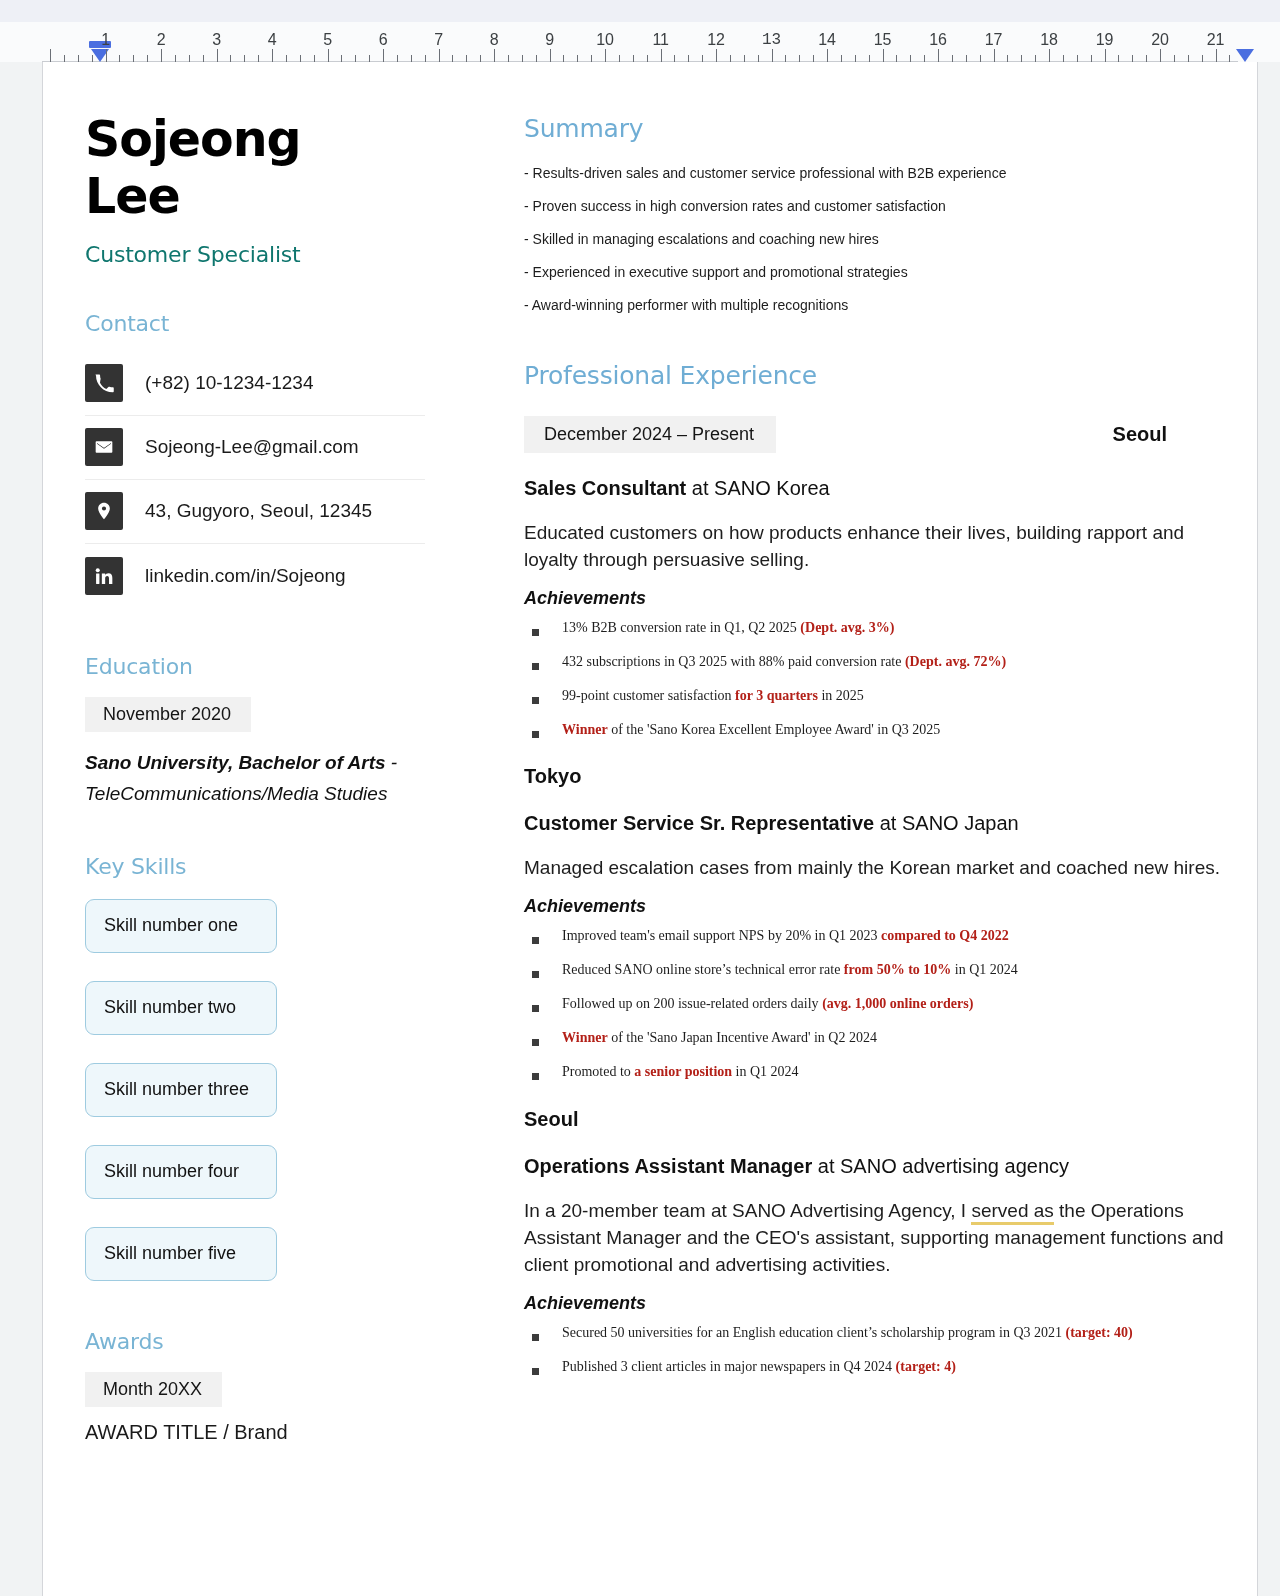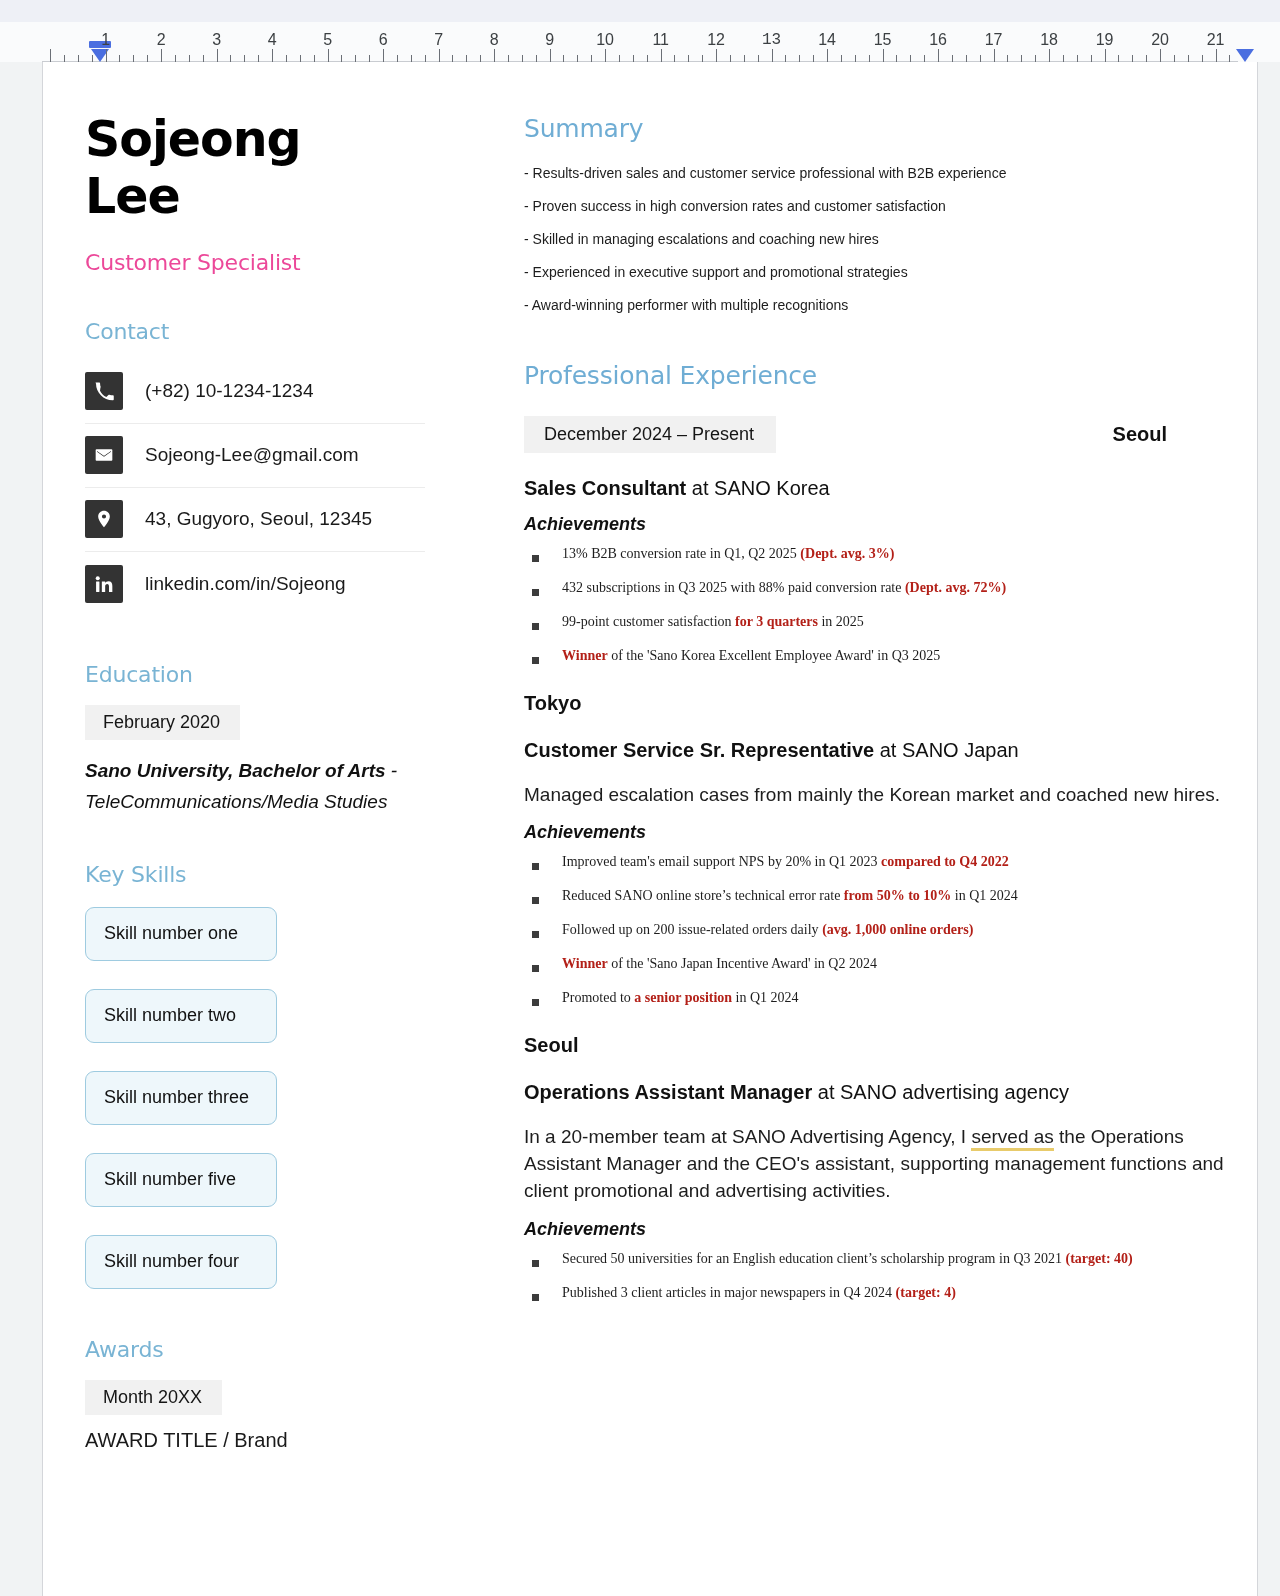--- a/index.html
+++ b/index.html
@@ -120,22 +120,22 @@
     font-family: "DejaVu Sans", sans-serif;
     font-weight: 700;
     font-size: 49px;
     line-height: 1.16;
     color: #000000;
     letter-spacing: -1px;
   }
   .job-title {
     font-family: "DejaVu Sans", sans-serif;
     font-size: 22px;
-    color: #ec4899;
-    margin-top: 24px;
+    color: #0f766e;
+    margin-top: 16px;
     letter-spacing: -0.2px;
   }
   .sec-head {
     font-family: "DejaVu Sans", sans-serif;
     font-size: 22px;
     color: #79b4d4;
     letter-spacing: -0.2px;
   }
   .sec-head.contact { margin-top: 44px; }
   .sec-head.education { margin-top: 46px; }
@@ -479,30 +479,30 @@
                   <circle cx="4.5" cy="5" r="2.4"></circle>
                   <path d="M9.5 9h3.9v1.8c.6-1.1 2-2.1 4-2.1 3.3 0 4.6 2 4.6 5.6v7.2h-4v-6.6c0-1.8-.6-2.9-2.1-2.9-1.3 0-2.1.9-2.4 1.8-.1.3-.1.8-.1 1.2v6.5h-4V9z"></path>
                 </svg>
             </div>
             <div class="ic-text">linkedin.com/in/Sojeong</div>
           </div>
 
         </div>
 
         <div class="sec-head education">Education</div>
-        <div class="date-chip">February 2020</div>
+        <div class="date-chip">November 2020</div>
         <div class="edu-detail"><b>Sano University, Bachelor of Arts</b><span> - TeleCommunications/Media Studies</span></div>
 
         <div class="sec-head skills">Key Skills</div>
         <div class="skills-list" id="skills-list">
             <div class="skill-pill">Skill number one</div>
             <div class="skill-pill">Skill number two</div>
             <div class="skill-pill">Skill number three</div>
+            <div class="skill-pill">Skill number four</div>
             <div class="skill-pill">Skill number five</div>
-            <div class="skill-pill">Skill number four</div>
           </div>
 
         <div class="sec-head awards">Awards</div>
         <div class="date-chip">Month 20XX</div>
         <div class="award-title">AWARD TITLE / Brand</div>
 
       </div>
 
       <div class="col-right">
 
@@ -516,20 +516,21 @@
           </div>
 
         <div class="sec-head-main exp-head">Professional Experience</div>
         <div id="jobs-list">
             <div class="job">
               <div class="job-row">
                 <div class="job-date">December 2024 – Present</div>
                 <div class="job-loc">Seoul</div>
               </div>
               <div class="job-role"><b>Sales Consultant</b><span> at SANO Korea</span></div>
+              <div class="job-desc">Educated customers on how products enhance their lives, building rapport and loyalty through persuasive selling.</div>
               <div class="ach-label">Achievements</div>
               <div class="ach-list">
                 <div class="ach-item"><span>13% B2B conversion rate in Q1, Q2 2025 </span><span class="hl">(Dept. avg. 3%)</span></div>
                 <div class="ach-item"><span>432 subscriptions in Q3 2025 with 88% paid conversion rate </span><span class="hl">(Dept. avg. 72%)</span></div>
                 <div class="ach-item"><span>99-point customer satisfaction </span><span class="hl">for 3 quarters</span><span> in 2025</span></div>
                 <div class="ach-item"><span class="hl">Winner</span><span> of the 'Sano Korea Excellent Employee Award' in Q3 2025</span></div>
               </div>
             </div>
             <div class="job">
               <div class="job-row">

